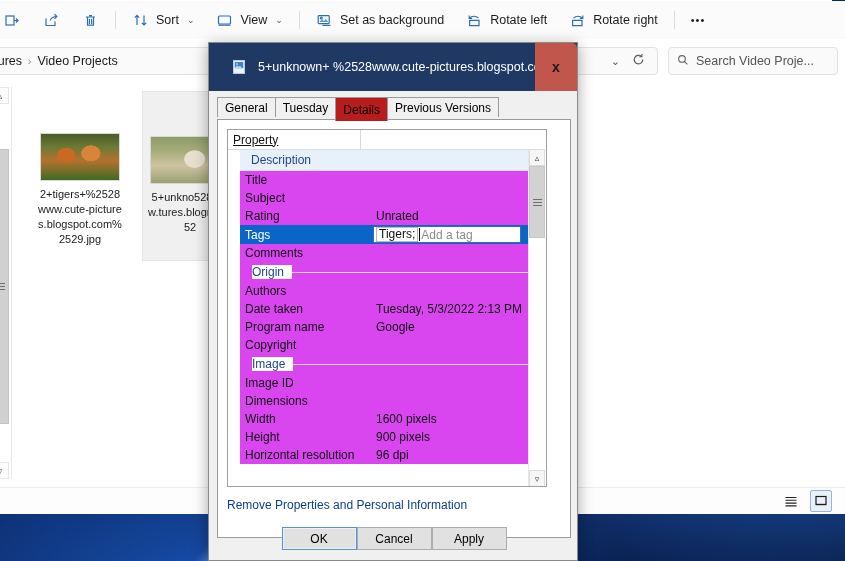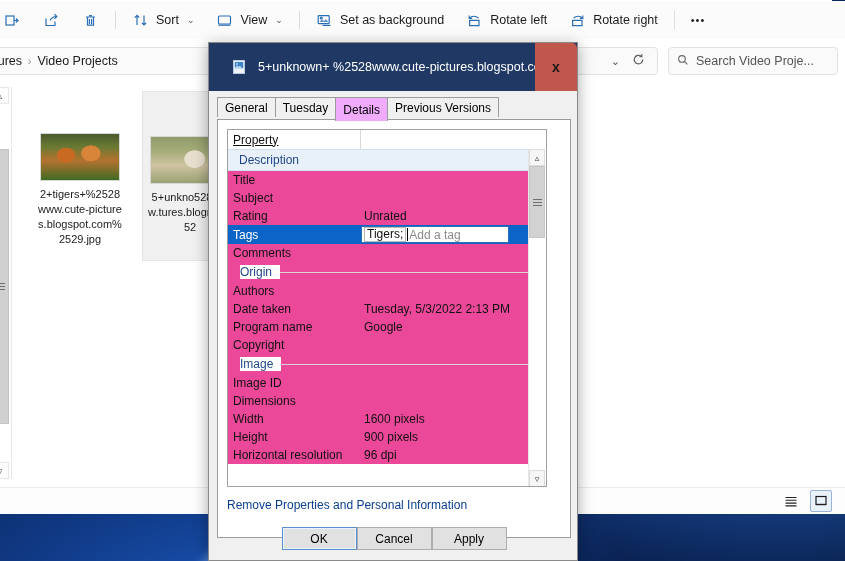--- a/index.html
+++ b/index.html
@@ -218,21 +218,21 @@
     display: flex; align-items: center;
     background: #f0f0f0;
     border: 1px solid #9b9b9b;
     border-bottom: none;
     margin-right: -1px;
     box-sizing: border-box;
     color: #000;
     white-space: nowrap;
   }
   .tab.active {
-    background: #f0abfc; height: 24px;
+    background: #b91c1c; height: 24px;
     position: relative; z-index: 3;
     border-color: #9b9b9b;
   }
 
   
   #tabbody {
     position: absolute; left: 8px; top: 76px;
     width: 354px; height: 419px;
     background: #ffffff;
     border: 1px solid #9b9b9b;
@@ -259,23 +259,23 @@
     padding-left: 5px; box-sizing: border-box;
     border-right: 1px solid #d8d8d8;
     color: #111;
     text-decoration: underline;
   }
   .ph.c1 { width: 133px; }
   .ph.c2 { width: 156px; }
   .ph.c3 { width: 14px; border-right: none; }
 
   #prop-rows {
-    position: absolute; left: 0; top: 19px;
+    position: absolute; left: 12px; top: 19px;
     width: 302px;
-    background: #ec4899;
+    background: #d946ef;
   }
   .prow {
     display: flex; height: 18px; align-items: center;
     font-size: 12px; color: #111;
   }
   .prow .pname { width: 133px; padding-left: 5px; box-sizing: border-box; }
   .prow .pval  { flex: 1; padding-left: 3px; box-sizing: border-box; }
   .prow.group {
     color: #1f4788;
     padding-left: 12px;

